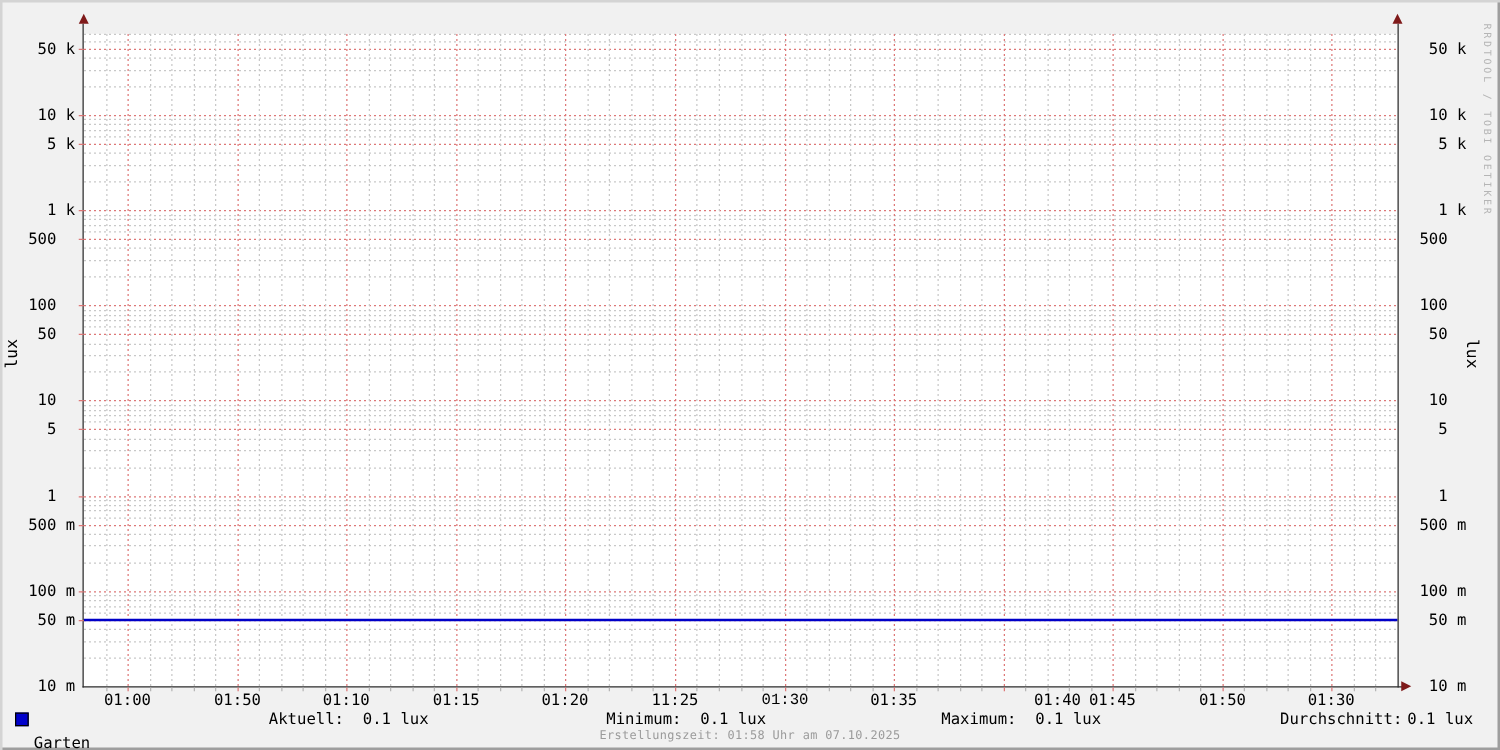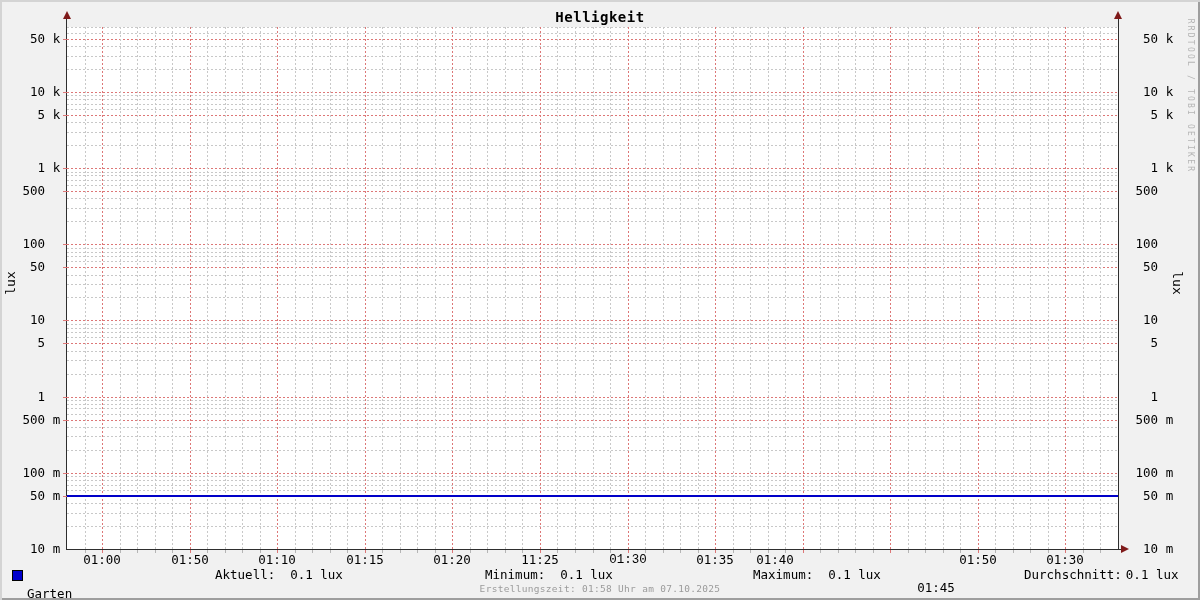--- a/index.html
+++ b/index.html
@@ -37,21 +37,20 @@
   .stat{position:absolute;top:0;white-space:pre;}
   .stat .sv{margin-left:15px;}
   .stat.tight .sv{margin-left:4px;}
   .footer{position:absolute;left:600px;top:583px;transform:translateX(-50%);
     font-size:9.5px;letter-spacing:0.3px;color:#9b9b9b;white-space:pre;}
 </style>
 </head>
 <body>
 
 <div class="graph">
-  <div class="title">Helligkeit</div>
 
   <div class="plot" id="plot">
       <div class="gh" style="top: 499px; background-image: repeating-linear-gradient(to right, rgb(200, 200, 200) 0px, rgb(200, 200, 200) 2px, transparent 2px, transparent 4px);"></div>
       <div class="gh" style="top: 486px; background-image: repeating-linear-gradient(to right, rgb(200, 200, 200) 0px, rgb(200, 200, 200) 2px, transparent 2px, transparent 4px);"></div>
       <div class="gh" style="top: 476px; background-image: repeating-linear-gradient(to right, rgb(200, 200, 200) 0px, rgb(200, 200, 200) 2px, transparent 2px, transparent 4px);"></div>
       <div class="gh" style="top: 469px; background-image: repeating-linear-gradient(to right, rgb(221, 119, 119) 0px, rgb(221, 119, 119) 2px, transparent 2px, transparent 4px);"></div>
       <div class="gh" style="top: 463px; background-image: repeating-linear-gradient(to right, rgb(200, 200, 200) 0px, rgb(200, 200, 200) 2px, transparent 2px, transparent 4px);"></div>
       <div class="gh" style="top: 458px; background-image: repeating-linear-gradient(to right, rgb(200, 200, 200) 0px, rgb(200, 200, 200) 2px, transparent 2px, transparent 4px);"></div>
       <div class="gh" style="top: 453px; background-image: repeating-linear-gradient(to right, rgb(200, 200, 200) 0px, rgb(200, 200, 200) 2px, transparent 2px, transparent 4px);"></div>
       <div class="gh" style="top: 449px; background-image: repeating-linear-gradient(to right, rgb(200, 200, 200) 0px, rgb(200, 200, 200) 2px, transparent 2px, transparent 4px);"></div>
@@ -215,22 +214,22 @@
     </div>
   <div id="xticks">
       <div class="xtick" style="left: 70px;">01:00</div>
       <div class="xtick" style="left: 158px;">01:50</div>
       <div class="xtick" style="left: 245px;">01:10</div>
       <div class="xtick" style="left: 333px;">01:15</div>
       <div class="xtick" style="left: 420px;">01:20</div>
       <div class="xtick" style="left: 508px;">11:25</div>
       <div class="xtick" style="left: 596px; font-family: Liberation Mono, monospace;">01:30</div>
       <div class="xtick" style="left: 683px;">01:35</div>
-      <div class="xtick" style="left: 743px;">01:40</div>
-      <div class="xtick" style="left: 904px; margin-top: 28px;">01:45</div>
+      <div class="xtick" style="left: 814px;">01:40</div>
+      <div class="xtick" style="left: 858px;">01:45</div>
       <div class="xtick" style="left: 946px;">01:50</div>
       <div class="xtick" style="left: 1033px;">01:30</div>
     </div>
   <div id="tickmarks">
       <div class="tickmark" style="left: 63px; top: 496px; width: 4px; height: 1px; background: rgb(221, 119, 119);"></div>
       <div class="tickmark" style="left: 63px; top: 473px; width: 4px; height: 1px; background: rgb(221, 119, 119);"></div>
       <div class="tickmark" style="left: 63px; top: 420px; width: 4px; height: 1px; background: rgb(221, 119, 119);"></div>
       <div class="tickmark" style="left: 63px; top: 397px; width: 4px; height: 1px; background: rgb(221, 119, 119);"></div>
       <div class="tickmark" style="left: 63px; top: 343px; width: 4px; height: 1px; background: rgb(221, 119, 119);"></div>
       <div class="tickmark" style="left: 63px; top: 320px; width: 4px; height: 1px; background: rgb(221, 119, 119);"></div>

